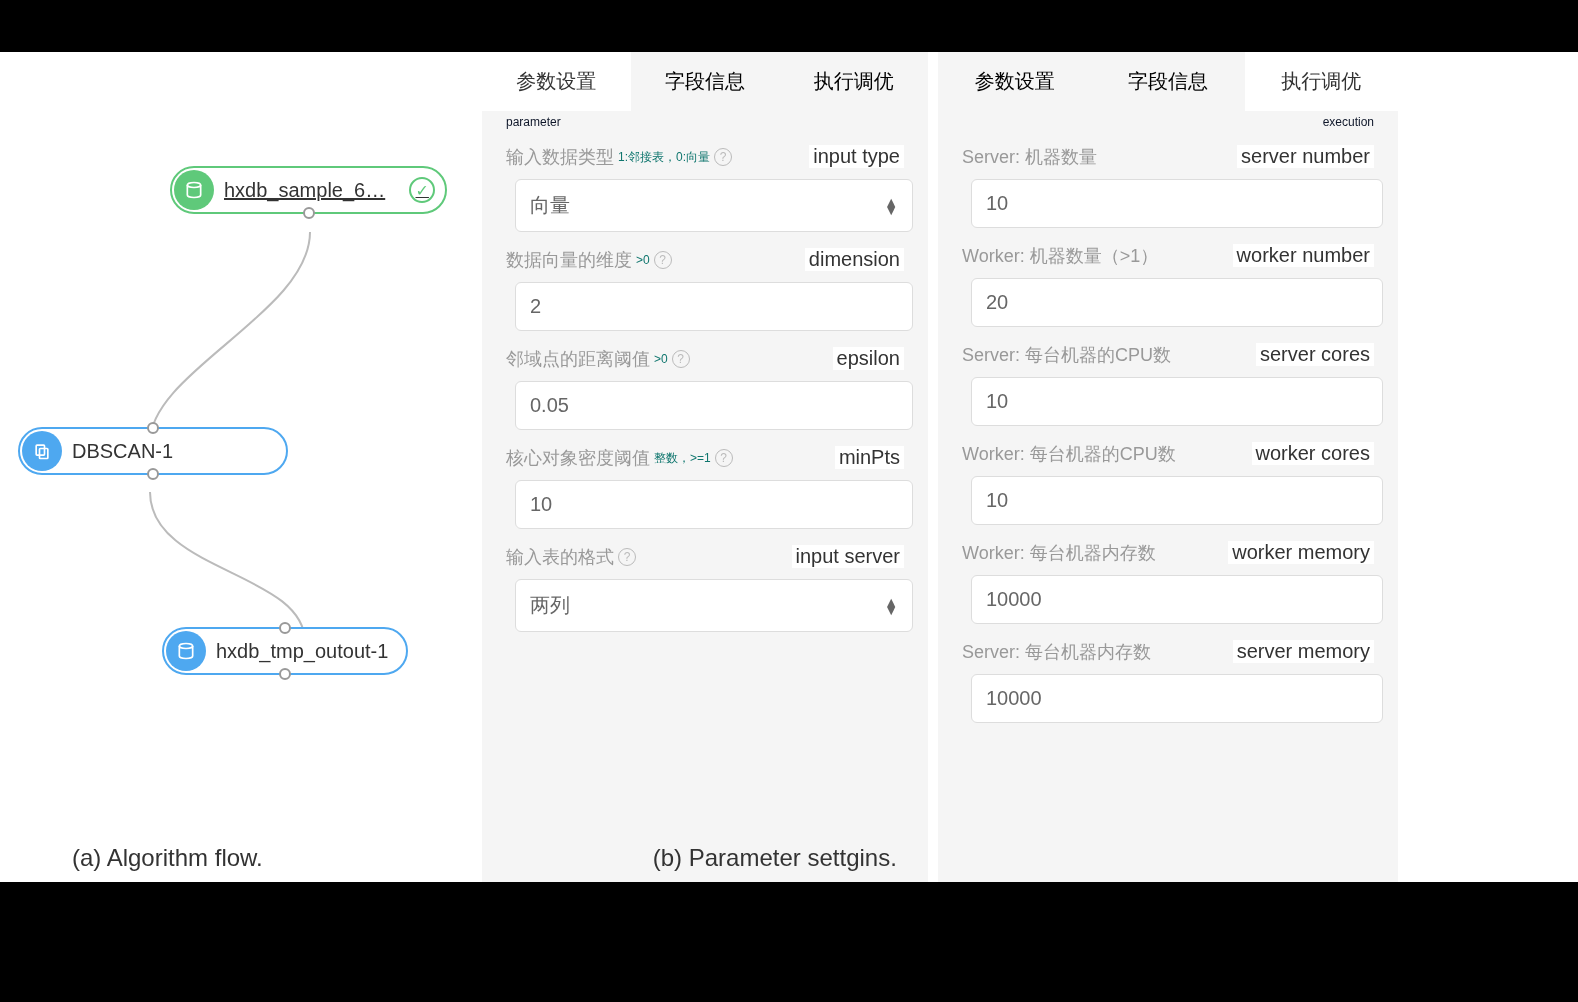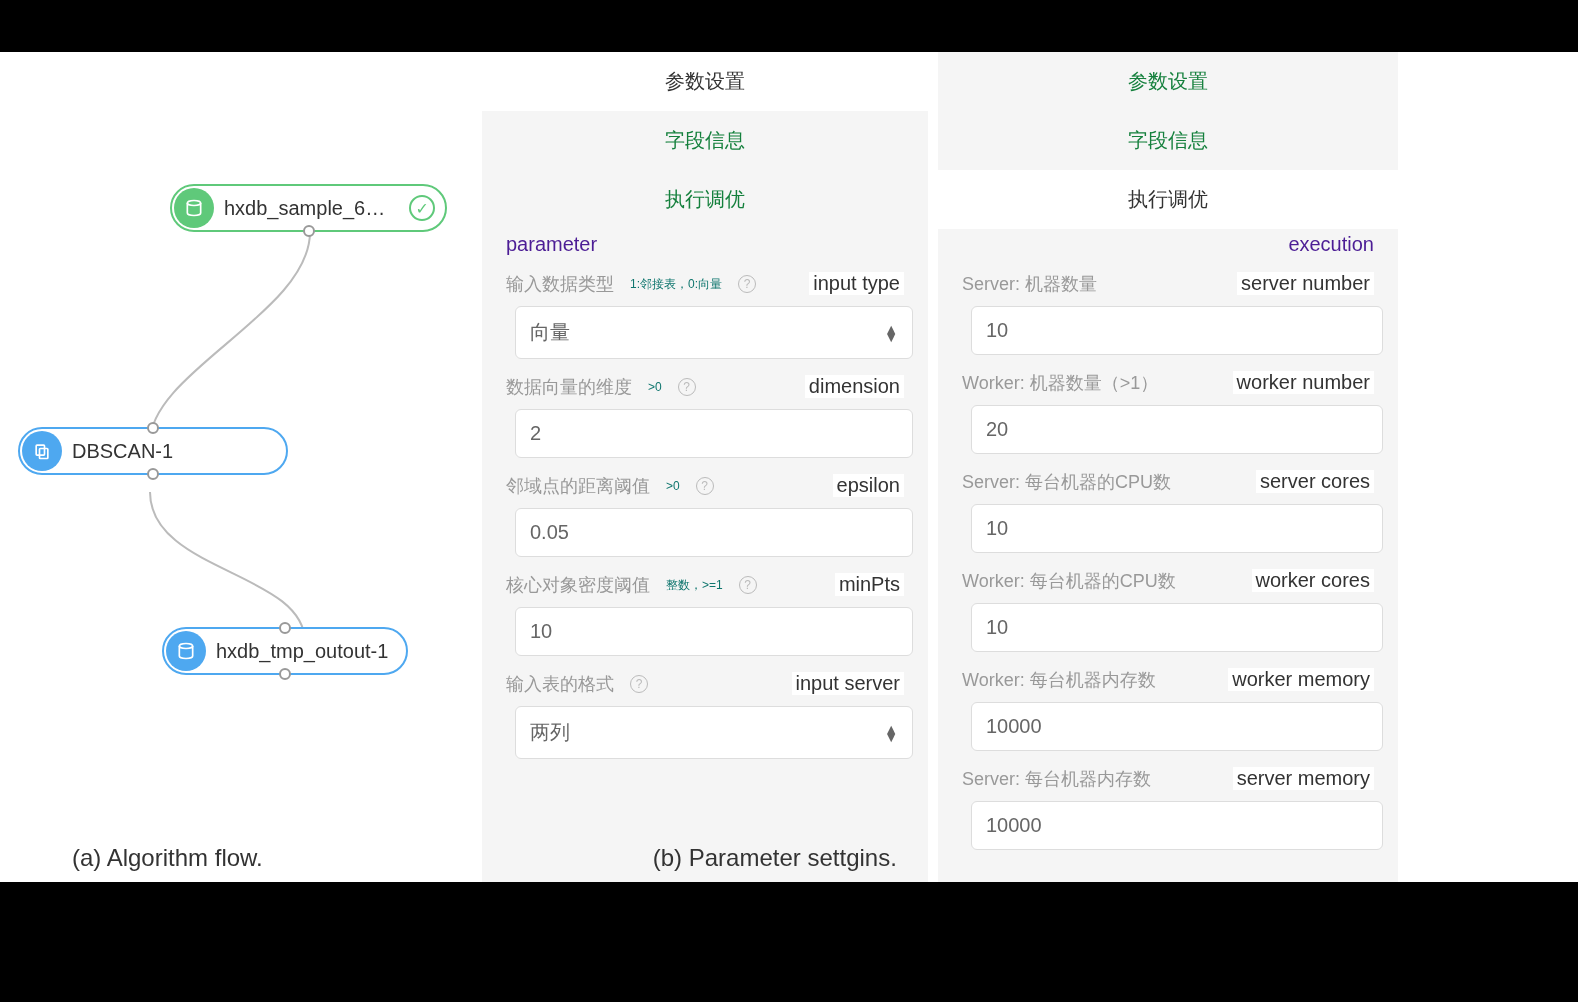--- a/index.html
+++ b/index.html
@@ -21,30 +21,30 @@
 .node.blue .icon-circle { background: #4ea8f0; }
 .node .label { padding-right: 18px; white-space: nowrap; }
 .check-badge { width: 26px; height: 26px; border: 2px solid #5fc97a; border-radius: 50%; display: flex; align-items: center; justify-content: center; margin-left: 6px; margin-right: 10px; color: #5fc97a; font-size: 16px; }
 
 .port { width: 12px; height: 12px; border: 2px solid #999; background: #fff; border-radius: 50%; position: absolute; left: 50%; transform: translateX(-50%); }
 .port.bottom { bottom: -7px; }
 .port.top { top: -7px; }
 
 
 .panel { background: #f5f5f5; width: 446px; margin-right: 10px; padding-bottom: 12px; }
-.tabs { display: flex; background: #f5f5f5; flex-direction: column; }
-.tab { flex: 1; text-align: center; padding: 16px 0; font-size: 20px; color: #15803d; cursor: pointer; background: #f5f5f5; }
+.tabs { display: flex; background: #f5f5f5; }
+.tab { flex: 1; text-align: center; padding: 16px 0; font-size: 20px; color: #000000; cursor: pointer; background: #f5f5f5; }
 .tab.active { background: #fff; color: #333; }
 
 .field-row { padding: 10px 24px 0; position: relative; }
-.field-label { color: #999; font-size: 18px; display: flex; align-items: center; gap: 16px; }
+.field-label { color: #999; font-size: 18px; display: flex; align-items: center; gap: 4px; }
 .field-hint { color: #0f766e; font-size: 12px; }
 .help-icon { width: 18px; height: 18px; border: 1.5px solid #bbb; border-radius: 50%; display: inline-flex; align-items: center; justify-content: center; color: #bbb; font-size: 12px; }
 .annotation { position: absolute; right: 24px; top: 10px; background: #fff; color: #333; font-size: 20px; padding: 0 4px; }
-.annotation-below { color: #4c1d95; font-size: 20px; padding: 4px 24px 6px; }
+.annotation-below { color: #0f172a; font-size: 12px; padding: 4px 24px 6px; }
 
 input.field-input, .field-select {
   width: calc(100% - 0px); margin: 10px 9px 6px; padding: 12px 14px; font-size: 20px;
   border: 1px solid #ddd; border-radius: 6px; background: #fff; color: #666;
 }
 .field-select { display: flex; justify-content: space-between; align-items: center; cursor: pointer; }
 .select-arrows { color: #666; font-size: 14px; line-height: 8px; display: flex; flex-direction: column; }
 
 .captions { position: absolute; bottom: 130px; width: 100%; display: flex; font-size: 24px; color: #333; }
 .caption-a { margin-left: 72px; }
@@ -63,21 +63,21 @@
 <div class="content">
 
   <div class="flow-panel">
     <svg class="flow-svg">
       <path d="M 290 160 C 290 240, 130 300, 130 370" stroke="#bbb" stroke-width="2" fill="none"></path>
       <polygon points="130,370 125,358 135,358" fill="#bbb"></polygon>
       <path d="M 130 420 C 130 500, 285 500, 285 570" stroke="#bbb" stroke-width="2" fill="none"></path>
       <polygon points="285,570 280,558 290,558" fill="#bbb"></polygon>
     </svg>
 
-    <div class="node green" style="top:132px; left:170px;">
+    <div class="node green" style="top:114px; left:170px;text-decoration:underline;">
       <span class="icon-circle">
         <svg class="db-icon" viewBox="0 0 24 24">
             <ellipse cx="12" cy="6" rx="8" ry="3"></ellipse>
             <path d="M4 6 V18 A8 3 0 0 0 20 18 V6"></path>
           </svg>
       </span>
       <span class="label">hxdb_sample_6…</span>
       <span class="check-badge">✓</span>
       <span class="port bottom"></span>
     </div>

